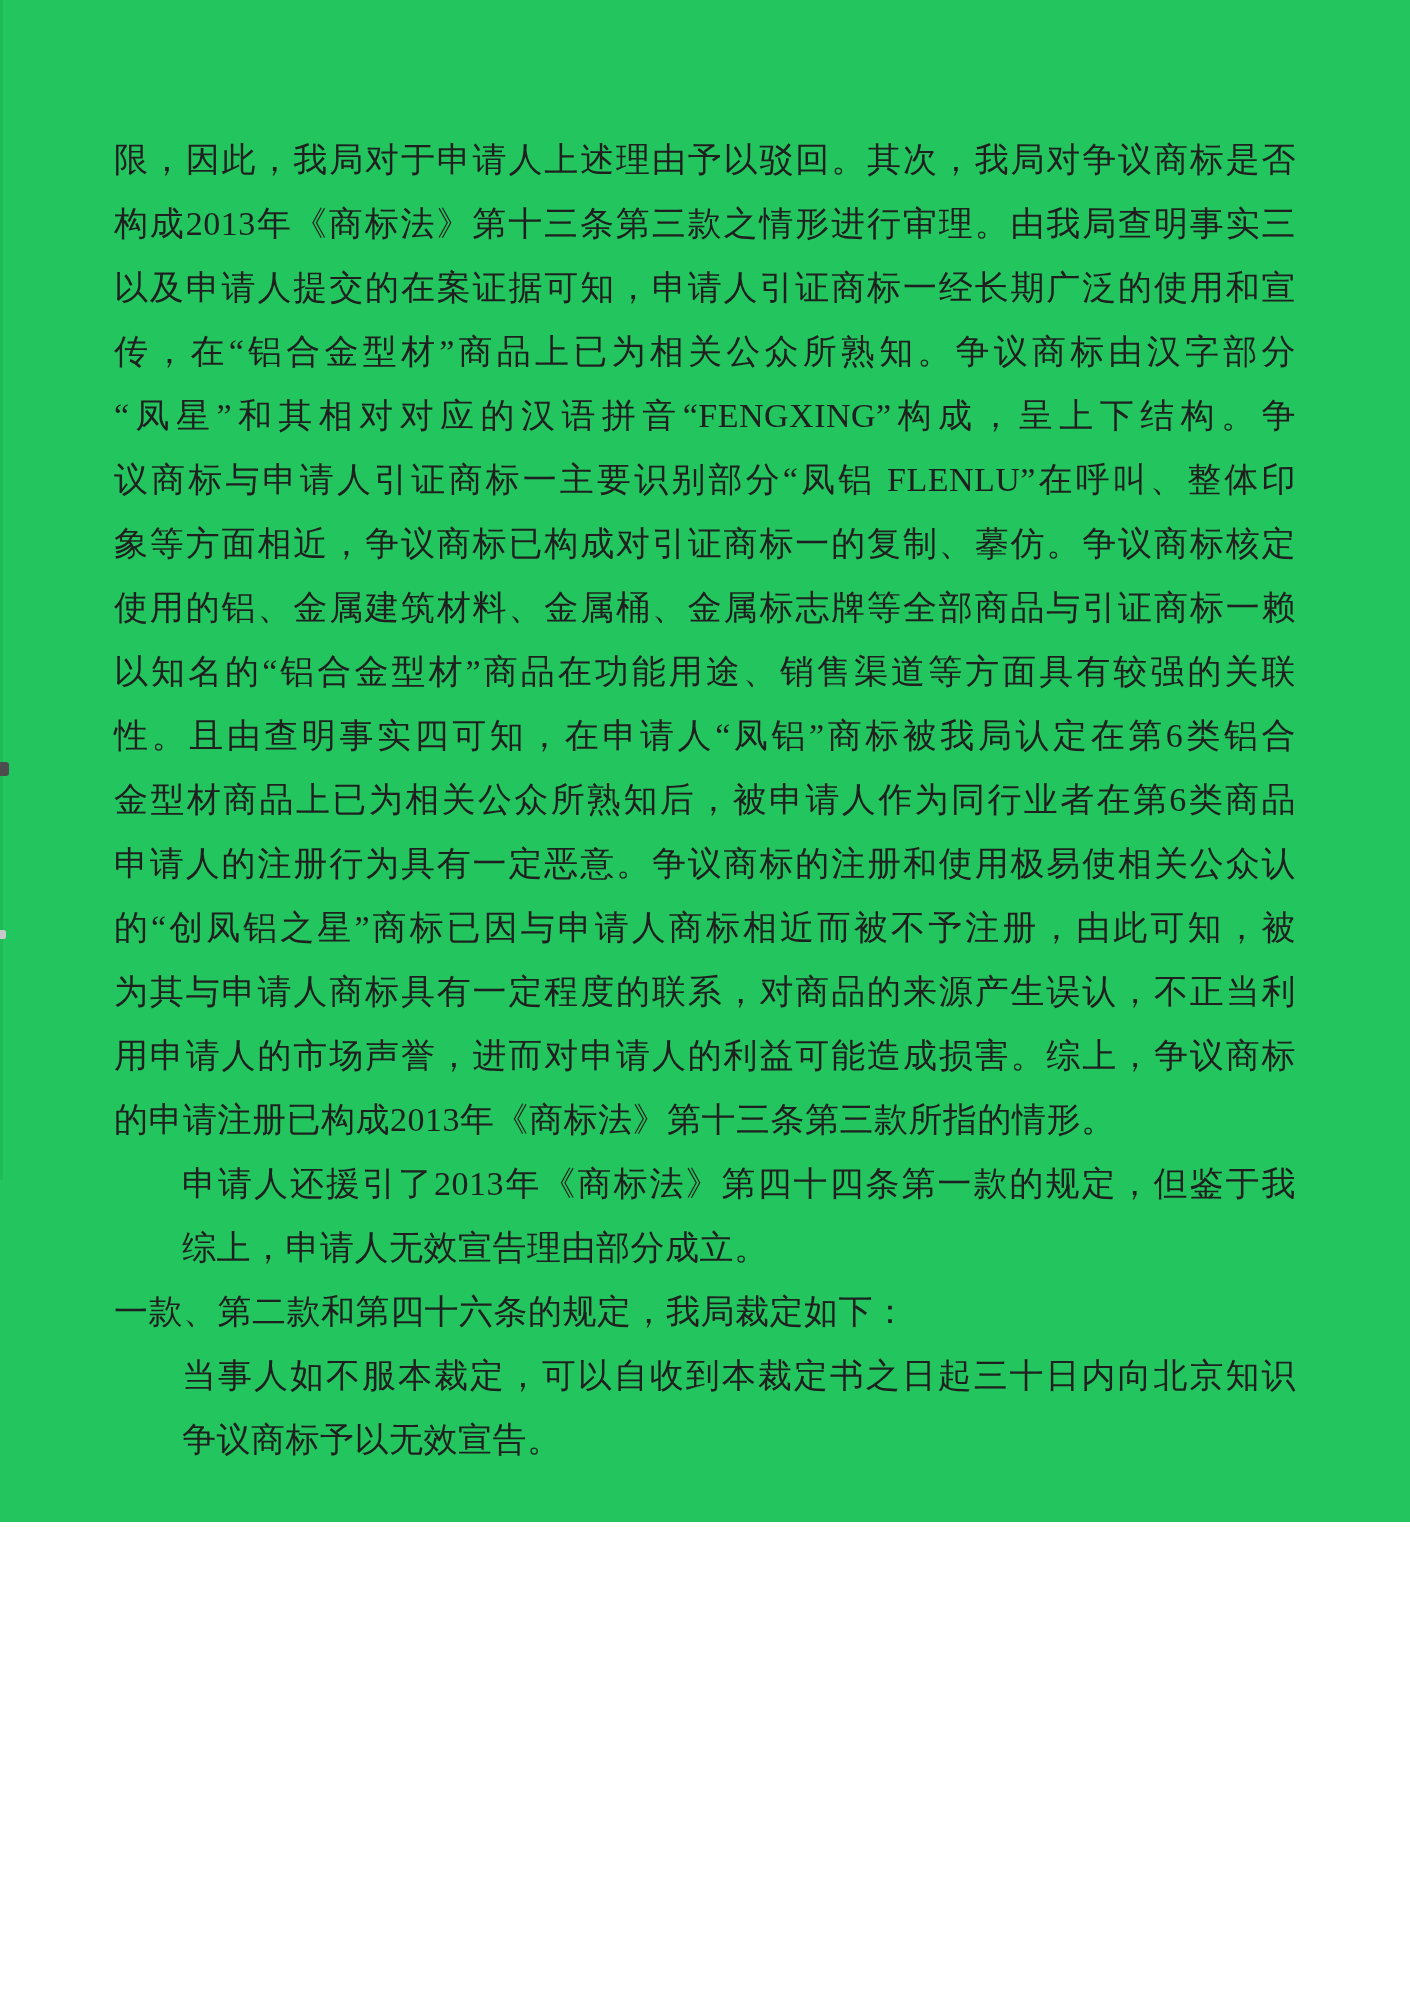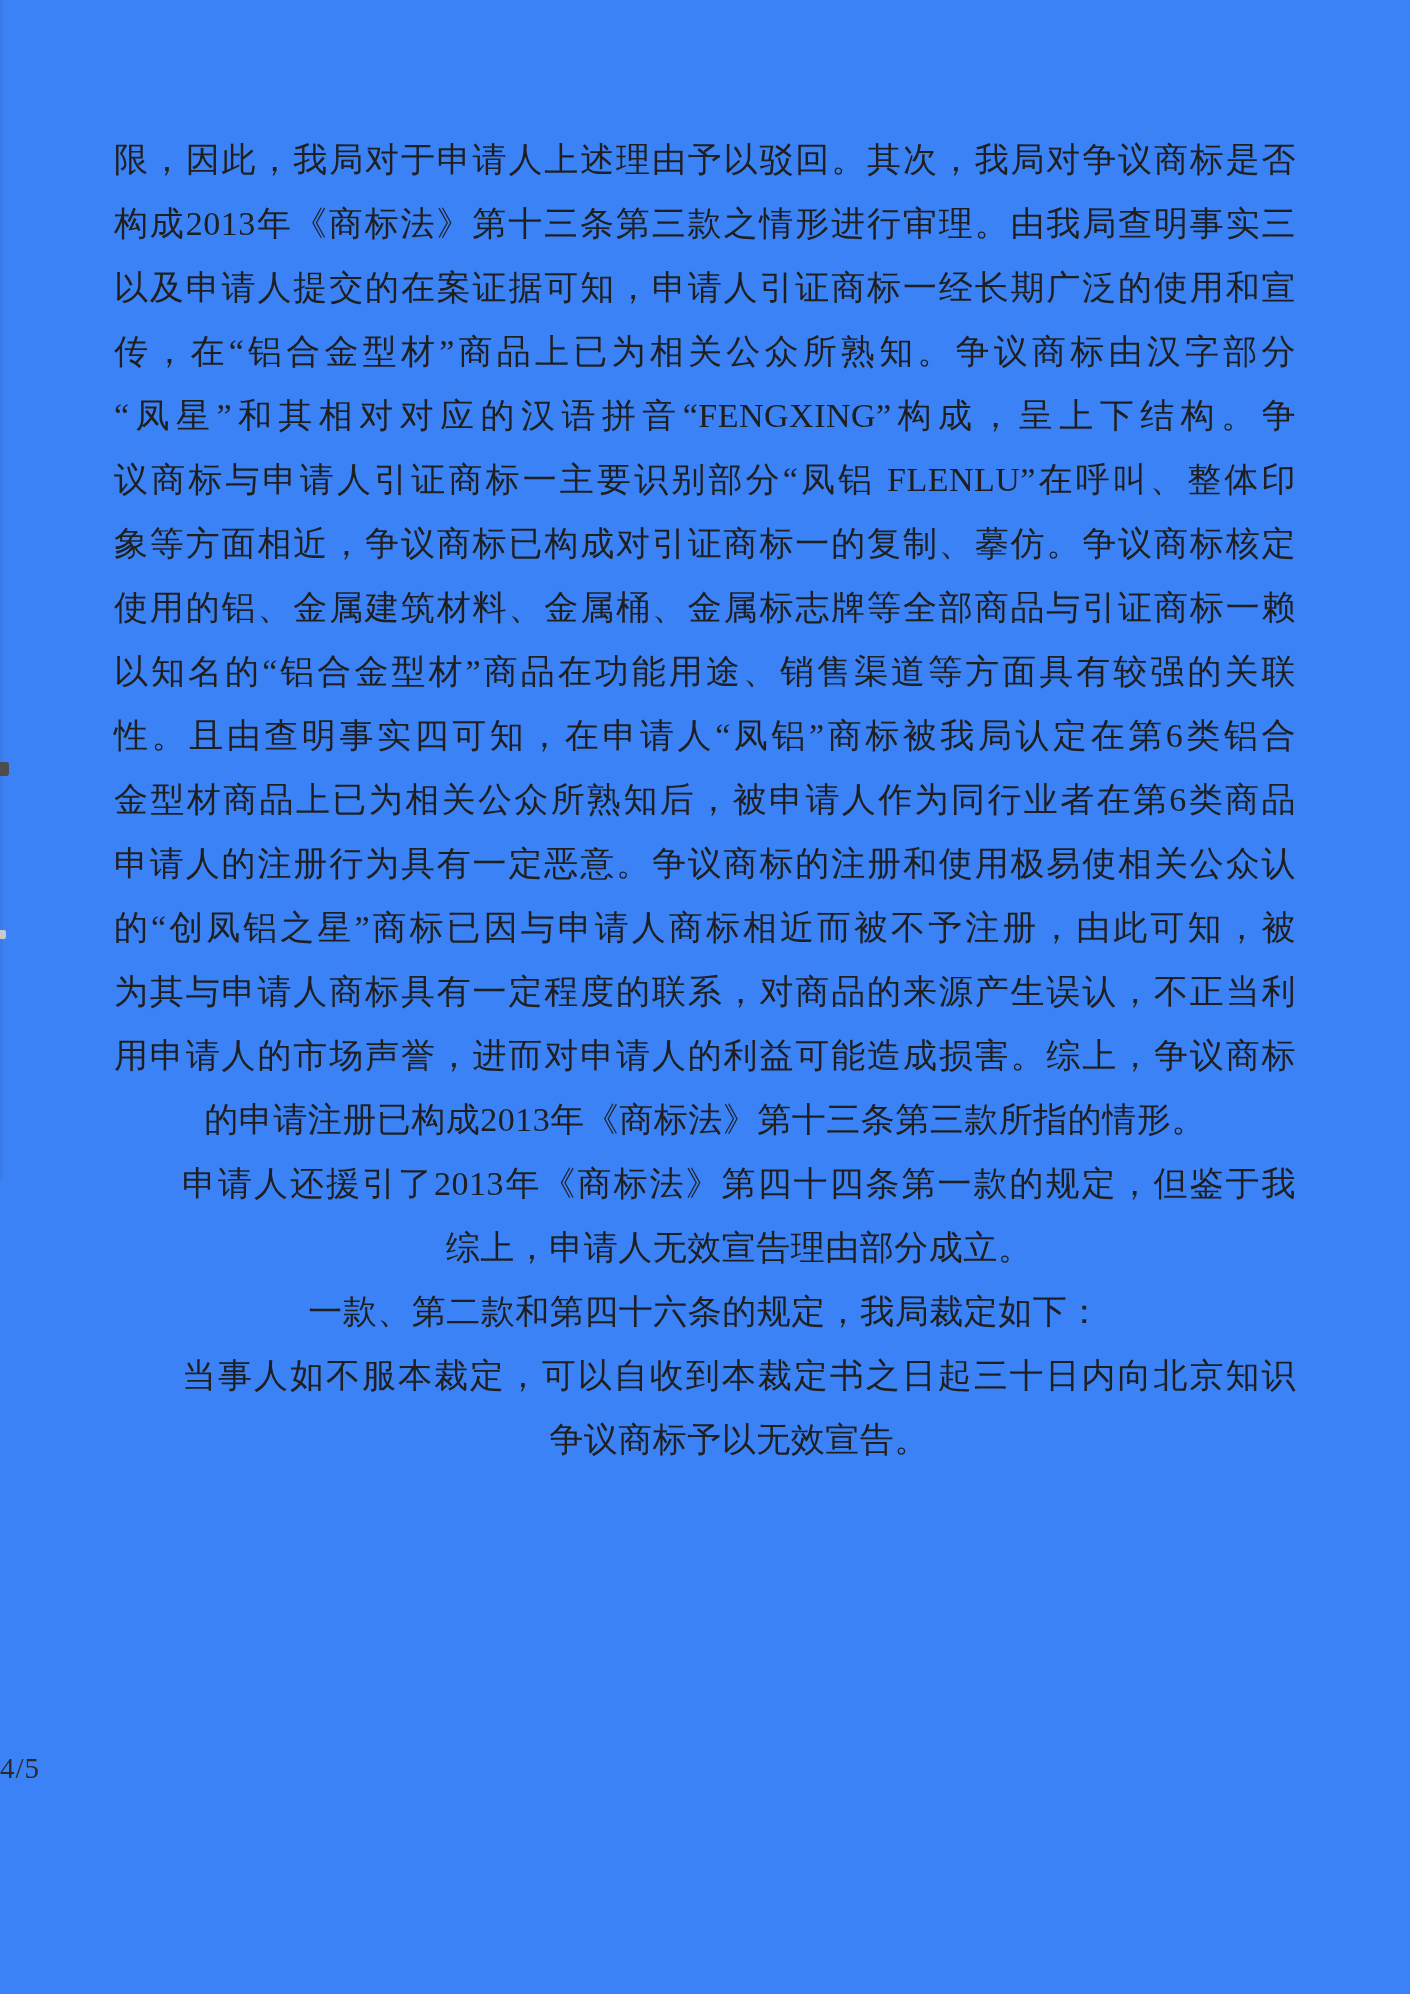--- a/index.html
+++ b/index.html
@@ -3,37 +3,37 @@
 <meta charset="utf-8">
 <style>
   html, body {
     margin: 0;
     padding: 0;
     background: #ffffff;
   }
   .page {
     position: relative;
     width: 1410px;
-    height: 1994px;
-    background: #3b82f6;
+    height: 1522px;
+    background: #22c55e;
     overflow: hidden;
     font-family: "Liberation Serif", "DejaVu Serif", serif;
     color: #1f1f1f;
   }
   .body-text {
     position: absolute;
     left: 114px;
     top: 128px;
     width: 1182px;
     font-size: 34px;
     line-height: 64px;
     letter-spacing: 0.5px;
   }
   .line {
-    text-align: center;
+    text-align: left;
   }
   .line.fill {
     text-align: justify;
     text-align-last: justify;
   }
   .line.indent {
     text-indent: 2em;
   }
   .page-footer {
     position: absolute;

